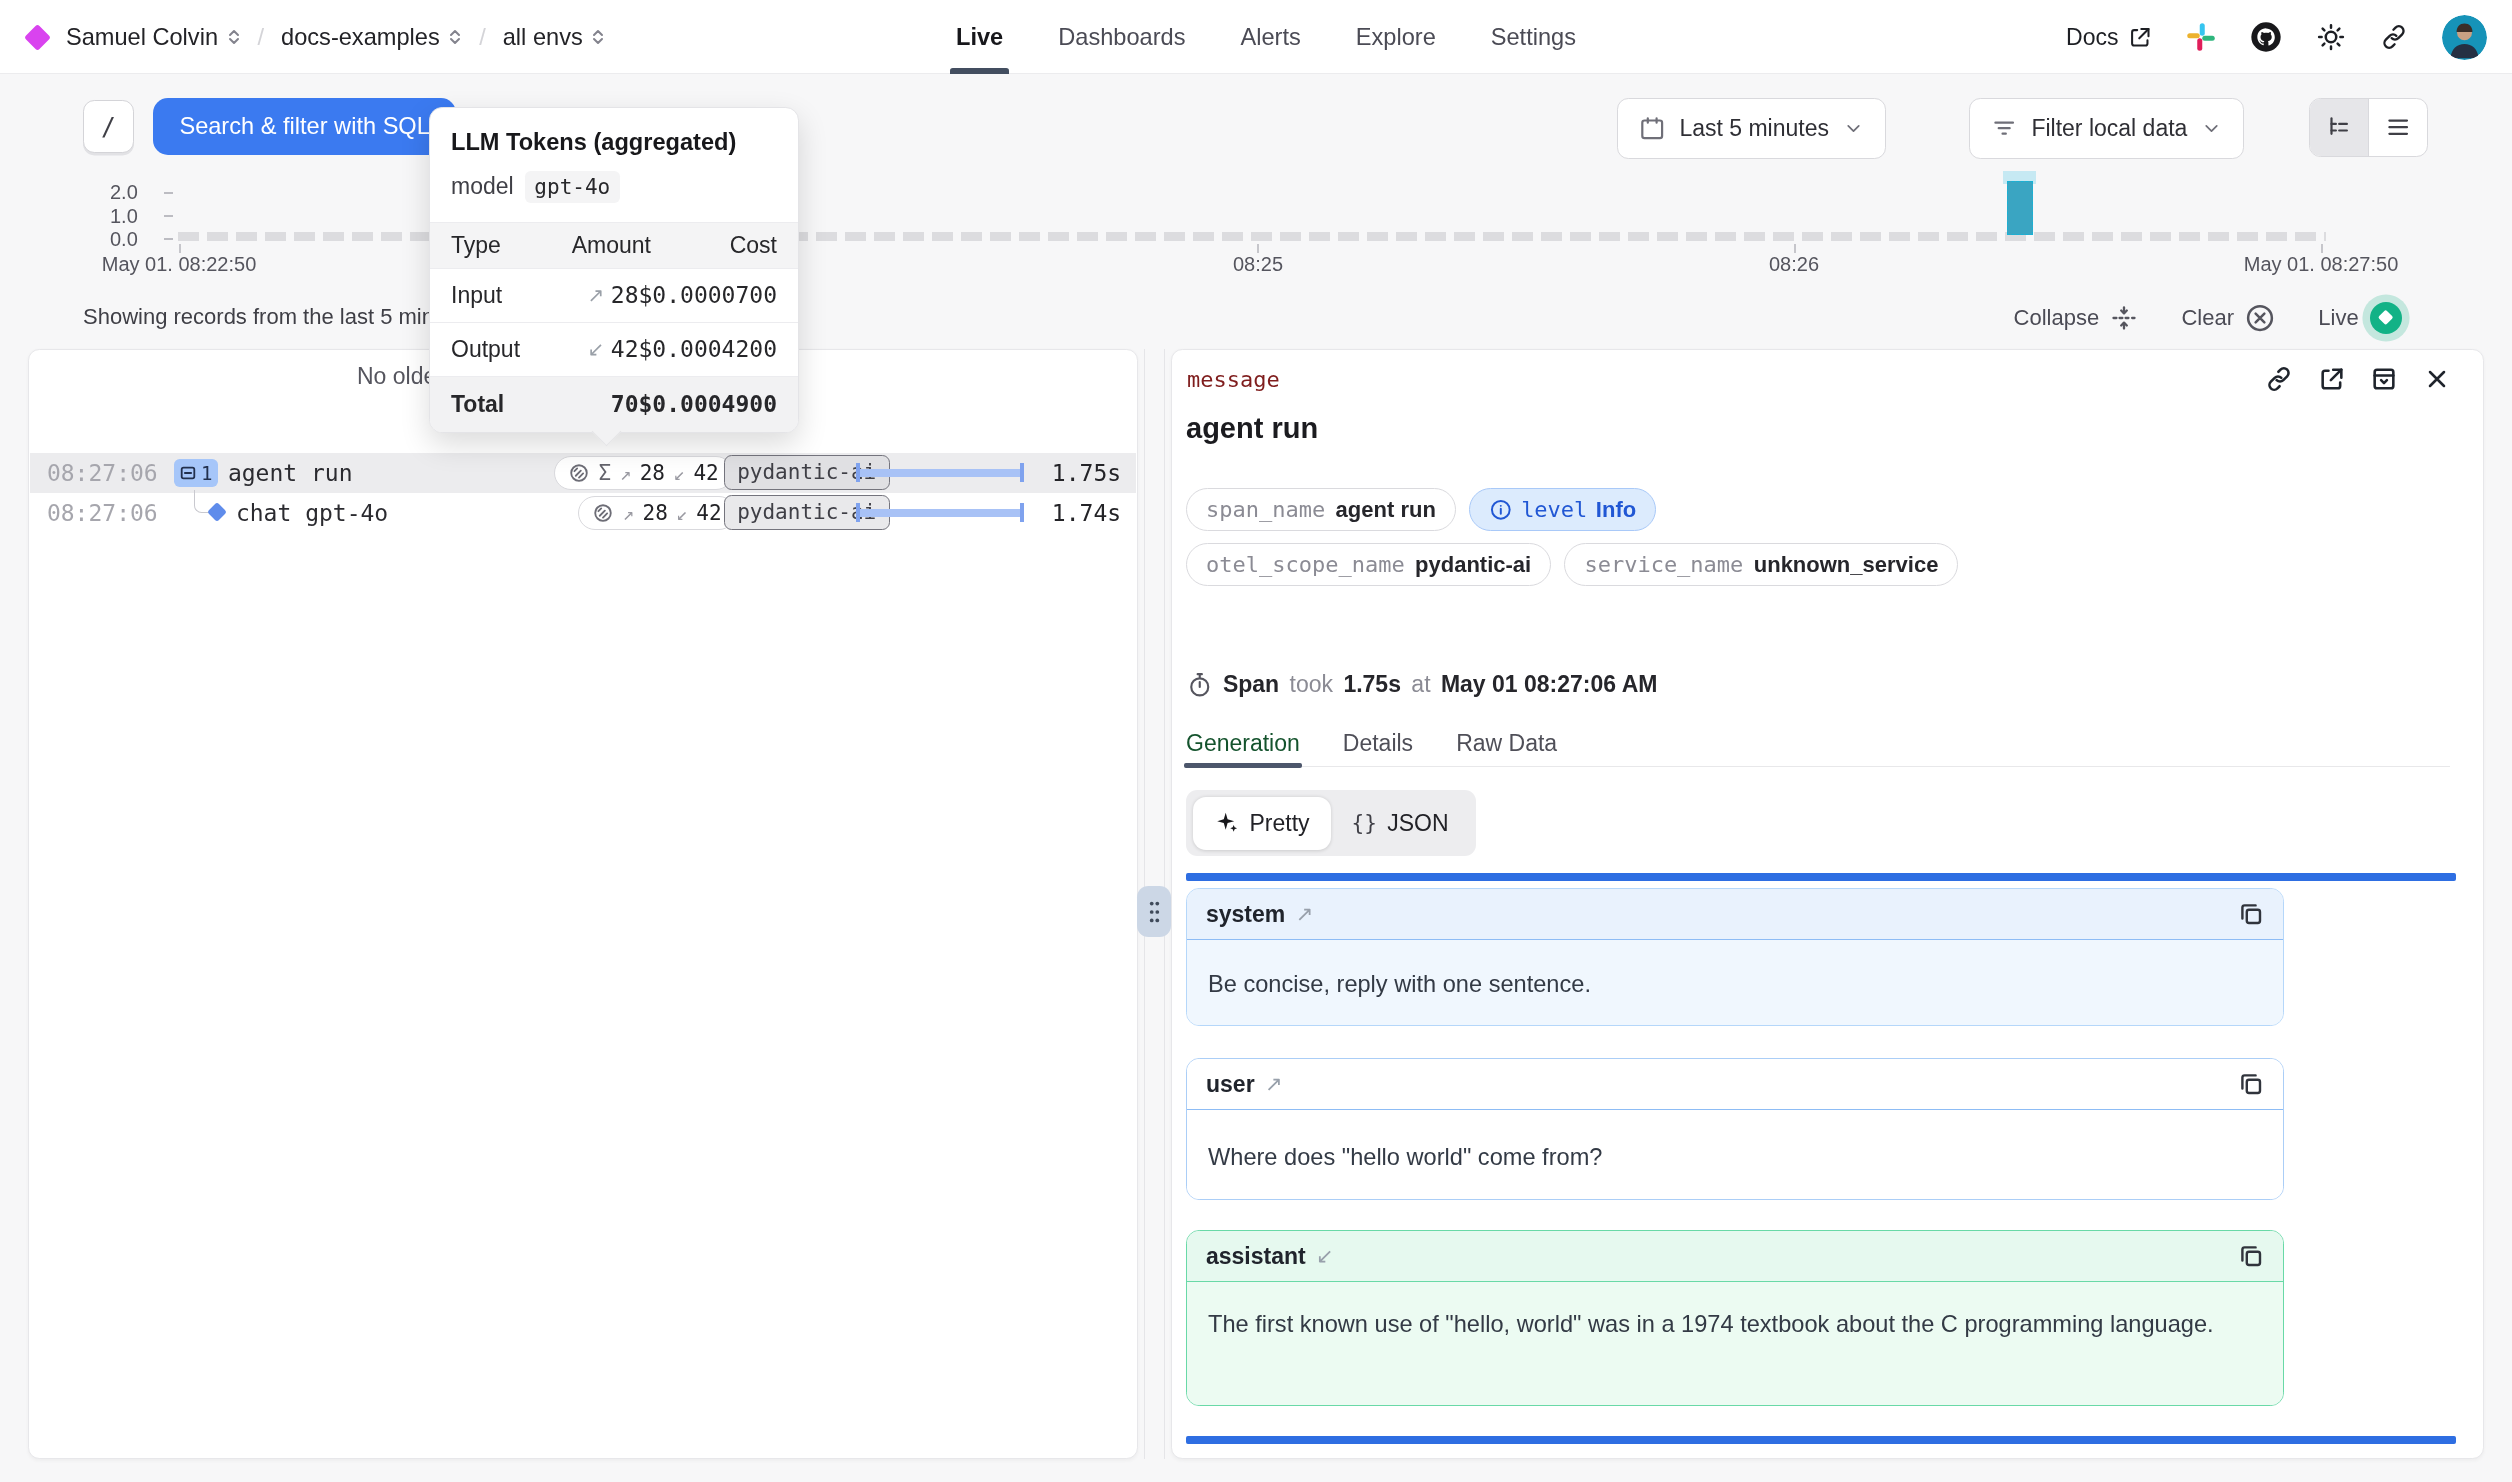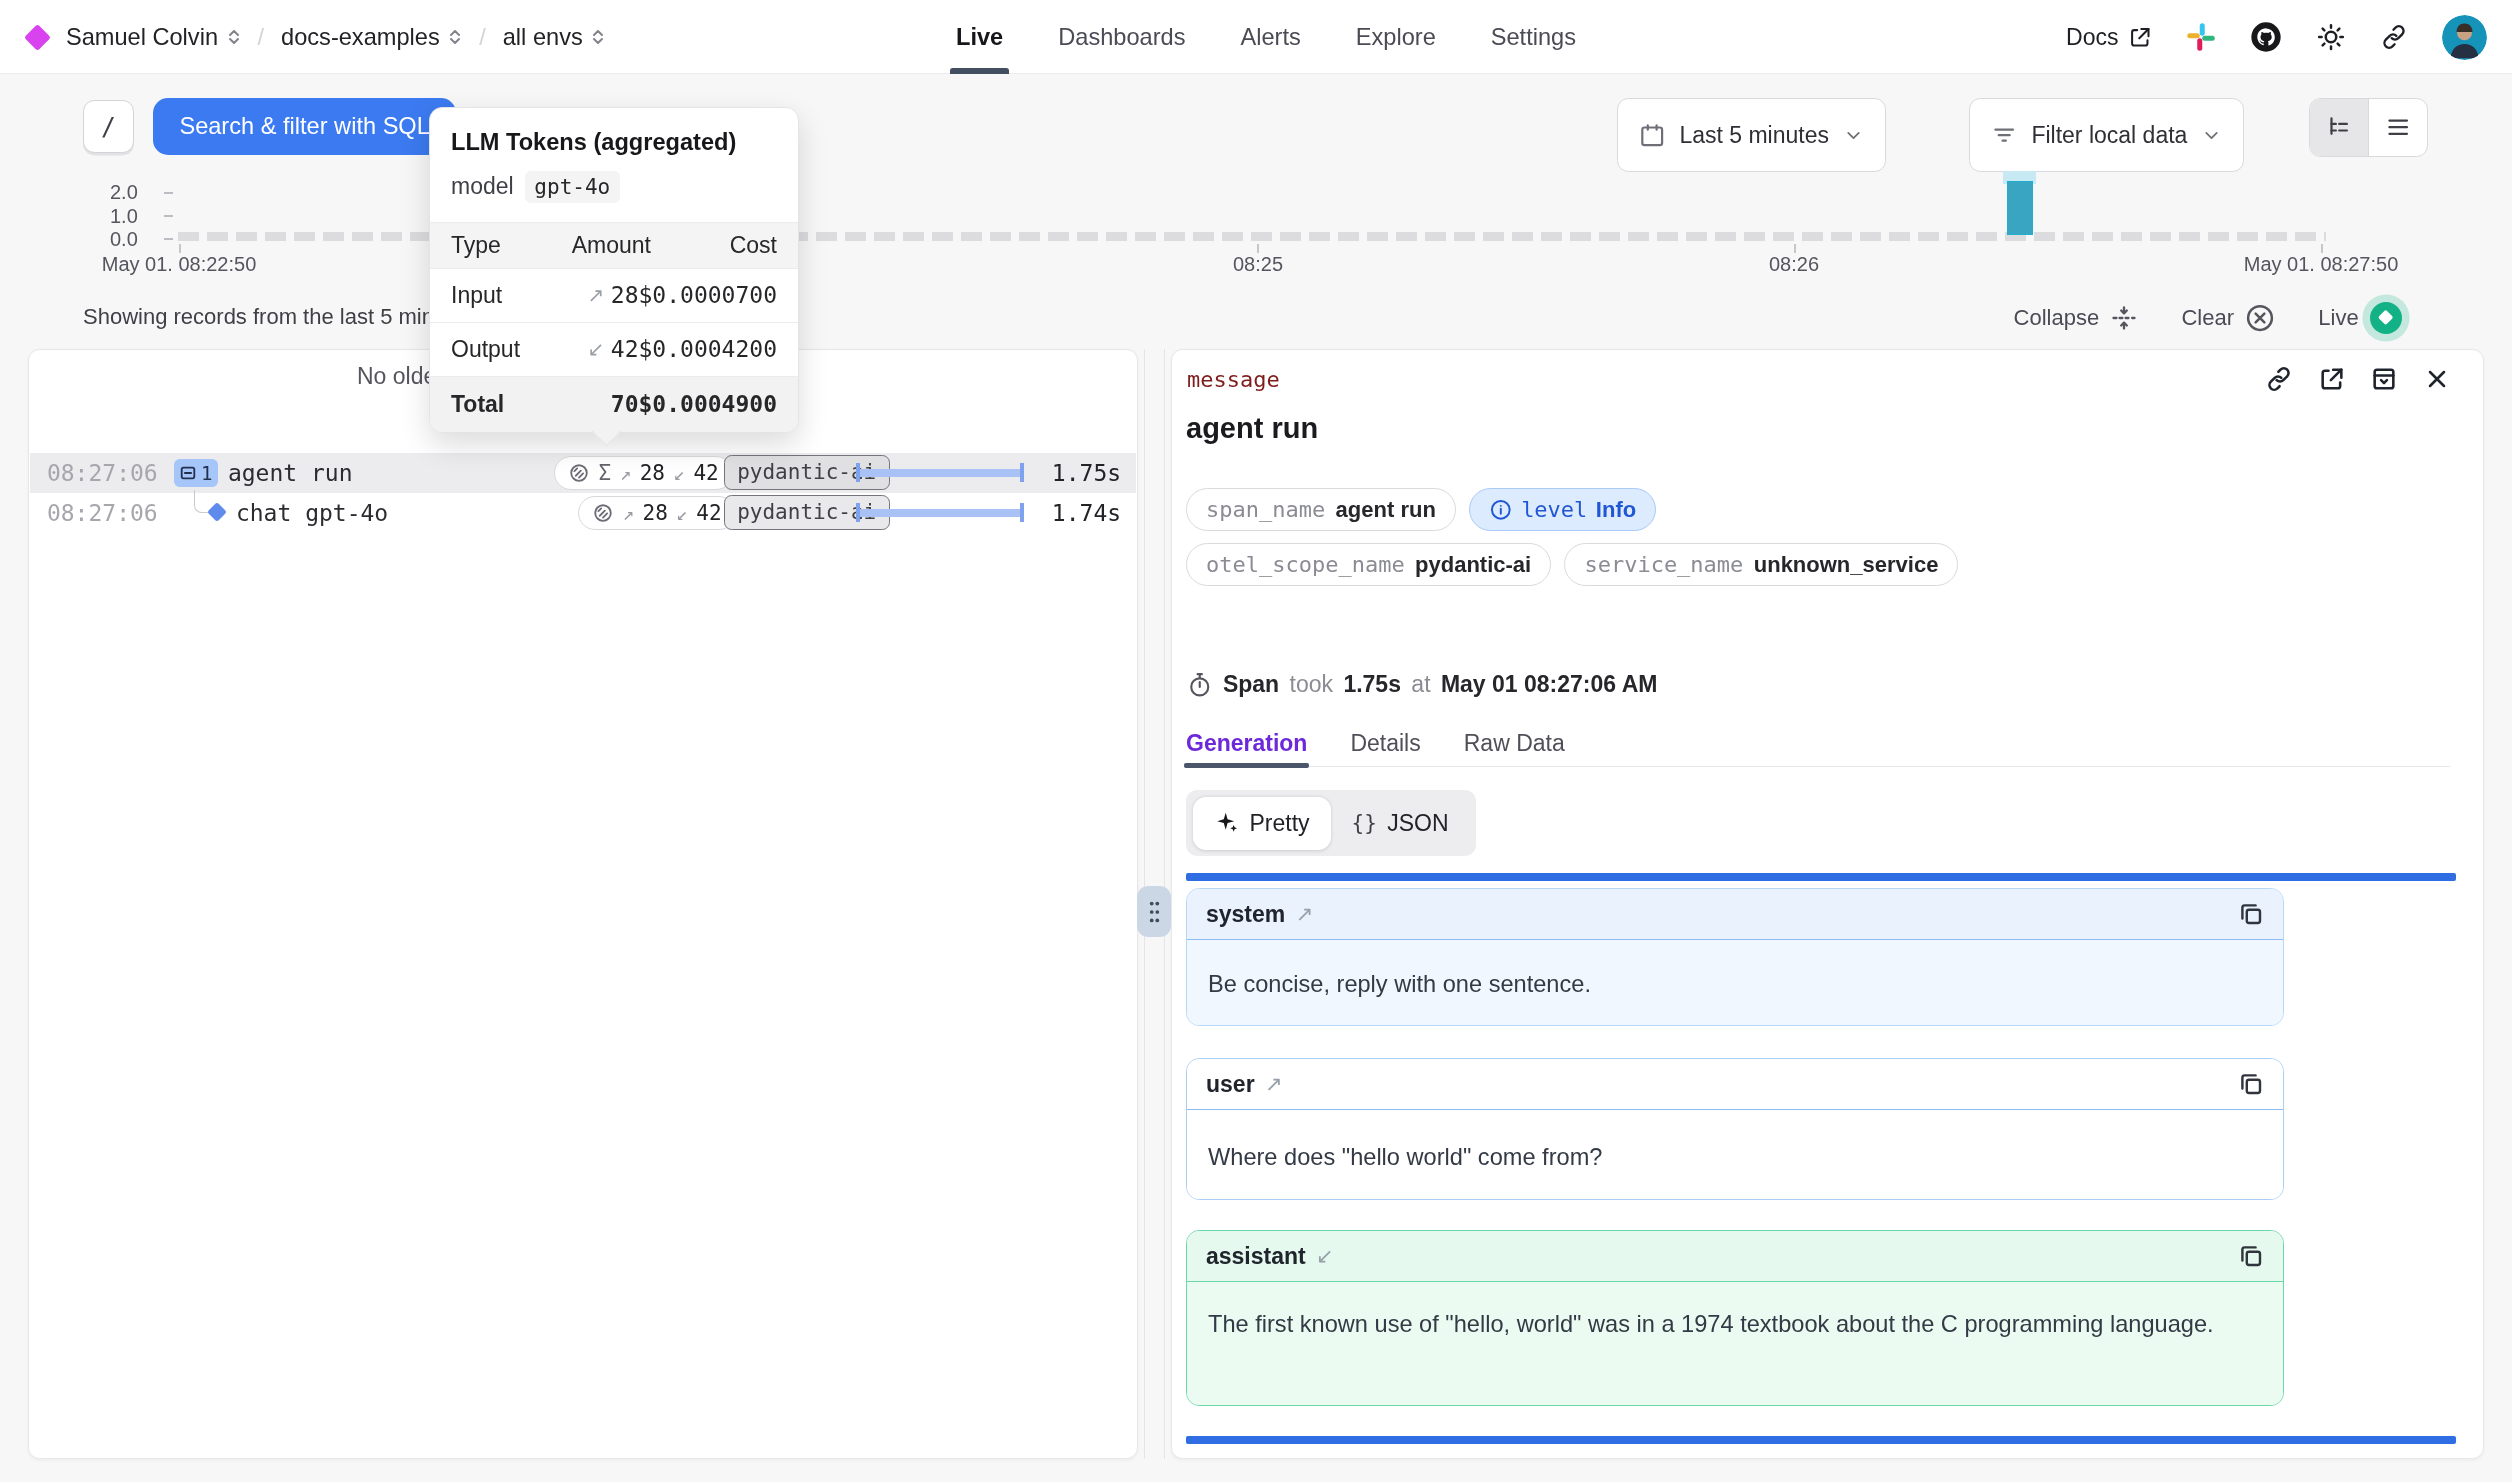--- a/index.html
+++ b/index.html
@@ -20,21 +20,21 @@
   .navitem{position:relative;display:flex;align-items:center;height:100%;color:#4b4b55;cursor:pointer}
   .navitem.active{color:#17171b;font-weight:bold}
   .navitem.active::after{content:"";position:absolute;left:-5.7px;right:-5.7px;bottom:0;height:5.7px;background:#434e60;border-radius:2.8px 2.8px 0 0}
   .hdr-right{position:absolute;right:24.6px;top:0;height:74px;display:flex;align-items:center;gap:34px;color:#1d1f24}
   .docs-link{display:flex;align-items:center;gap:9.4px;font-size:23px;color:#1d1f24;cursor:pointer}
   .avatar{width:45px;height:45px;border-radius:50%;overflow:hidden}
 
   
   #slash-key{position:absolute;left:83px;top:100px;width:51px;height:53px;background:#fff;border:1.4px solid #d4d4d8;border-radius:11.3px;box-shadow:0 2.4px 0 #e2e2e5;display:flex;align-items:center;justify-content:center;font-size:24.6px;color:#3f3f46;z-index:2}
   #search-btn{position:absolute;left:153px;top:98px;height:57px;padding:0 26.4px;background:#3b7af0;color:#fff;border:none;border-radius:15px;font-size:23.6px;font-weight:500;display:inline-flex;align-items:center;white-space:nowrap;z-index:2;font-family:"Liberation Sans",sans-serif;cursor:pointer}
-  .ctl{position:absolute;top:98px;height:74px;border:1.4px solid #d9d9dd;background:#fff;border-radius:11.3px;display:flex;align-items:center;gap:14px;padding:0 21px;font-size:23px;color:#2f2f35;cursor:pointer}
+  .ctl{position:absolute;top:98px;height:61px;border:1.4px solid #d9d9dd;background:#fff;border-radius:11.3px;display:flex;align-items:center;gap:14px;padding:0 21px;font-size:23px;color:#2f2f35;cursor:pointer}
   .ctl .dim{color:#6f6f78}
   #time-range{left:1617px}
   #filter-local{left:1969px}
   #view-toggle{position:absolute;left:2309px;top:98px;width:119px;height:59px;border:1.4px solid #d9d9dd;border-radius:11.3px;background:#fff;display:flex;overflow:hidden}
   .vseg{flex:1;display:flex;align-items:center;justify-content:center;color:#3f3f46;cursor:pointer}
   .vseg.active{background:#e6e6e9}
   .vseg + .vseg{border-left:1.4px solid #d9d9dd}
 
   
   .ylab{position:absolute;width:49px;font-size:20px;color:#55555e}
@@ -103,21 +103,21 @@
   .pill{height:43px;border:1.4px solid #dadade;border-radius:23px;background:#fff;display:inline-flex;align-items:center;gap:10.4px;padding:0 19px;font-size:22px;white-space:nowrap}
   .pill .pl{color:#8b8b94}
   .pill .pv{font-weight:bold;color:#26262b}
   .pill.info{background:#dcebfd;border-color:#a9c9f8;color:#2157d4;gap:8.5px;cursor:pointer}
   .pill.info .pl,.pill.info .pv{color:#2157d4}
   .rp-took{left:15px;top:321px;display:flex;align-items:center;gap:10.4px;font-size:23px;color:#8b8b94}
   .rp-took .strong{color:#26262b;font-weight:bold}
   .rp-took .clock{color:#55555e}
   .rp-tabs{left:14px;right:33px;top:370px;display:flex;gap:43px;height:47px;border-bottom:1.9px solid #e8e8ea;font-size:23px;color:#4f4f58}
   .tab{position:relative;display:flex;align-items:center;cursor:pointer}
-  .tab.active{color:#6d28d9;font-weight:bold}
+  .tab.active{color:#14532d;font-weight:normal}
   .tab.active::after{content:"";position:absolute;left:-1.9px;right:-1.9px;bottom:-1.9px;height:4.7px;background:#4c566b;border-radius:1.9px}
   .rp-toggle{left:14px;top:440px;display:inline-flex;background:#ededef;border-radius:11.3px;padding:6.6px}
   .tg{display:flex;align-items:center;gap:10.4px;padding:1px 21px;height:53px;font-size:23px;color:#222227;border-radius:13px;cursor:pointer}
   .tg.active{background:#fff;box-shadow:0 0.9px 3.8px rgba(0,0,0,.14)}
   .tg .braces{font-size:21px;color:#3f3f46}
   .bluebar{left:14px;width:1270px;height:7.6px;background:#2e6ee2;border-radius:1.9px}
   .msgcard{left:14px;width:1098px;border-radius:13.2px;overflow:hidden;border:1.4px solid}
   .mc-head{height:51px;display:flex;align-items:center;gap:10.4px;padding:0 19px;font-size:23px;font-weight:bold;color:#20242c}
   .mc-dir{color:#98a0ab;font-size:21px;font-weight:normal}
   .mc-copy{margin-left:auto;color:#30343c;cursor:pointer}

